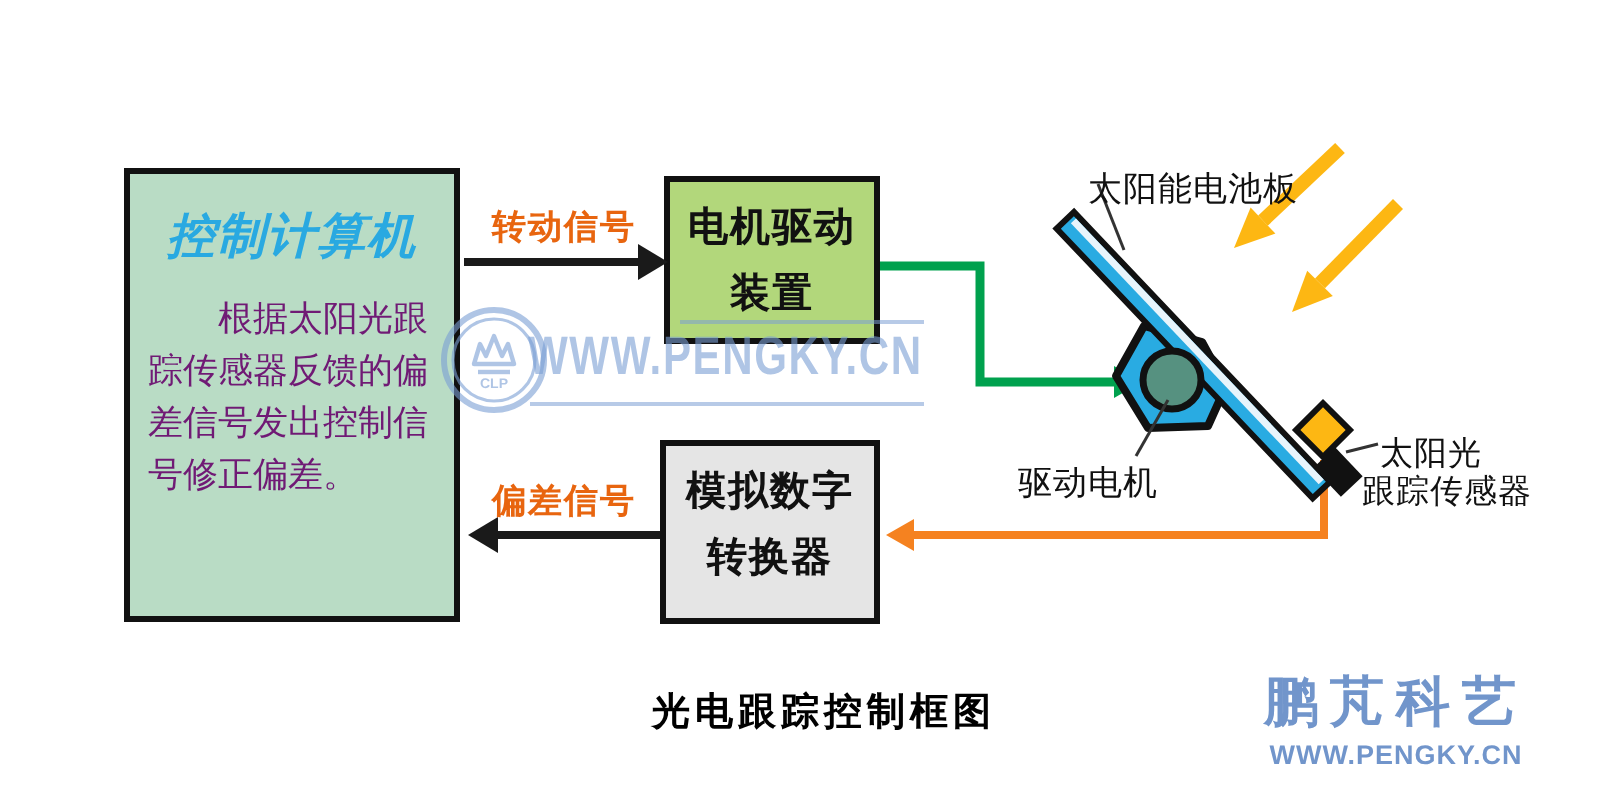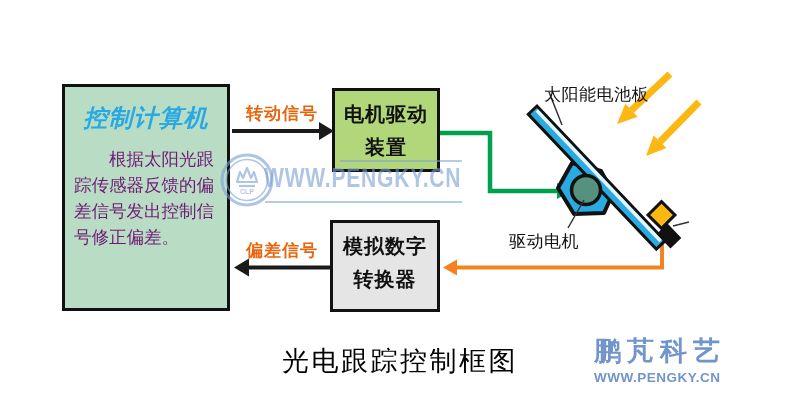--- a/index.html
+++ b/index.html
@@ -24,23 +24,23 @@
     letter-spacing:1px;z-index:6;}
   #rotation-label{left:246px;top:102px;}
   #deviation-label{left:246px;top:239px;}
   
   .ill-label{position:absolute;font-size:17px;color:#111;z-index:6;letter-spacing:0.5px;}
   #panel-label{left:528px;top:83px;margin-left:16px;}
   #motor-label{left:509px;top:230px;}
   #sensor-label{left:681px;top:218px;font-size:16.5px;line-height:19px;}
   #sensor-label .l1{padding-left:9px;}
   
-  #diagram-caption{left:250px;top:343px;width:300px;text-align:center;font-size:27px;
-    font-weight:normal;color:#000;letter-spacing:2.5px;z-index:6;}
-  #brand{left:594px;top:333px;width:160px;z-index:6;}
+  #diagram-caption{left:262px;top:343px;width:300px;text-align:center;font-size:19px;
+    font-weight:bold;color:#000;letter-spacing:2.5px;z-index:6;}
+  #brand{left:618px;top:333px;width:160px;text-align:center;z-index:6;}
   #brand-name{font-size:27px;font-weight:bold;color:#7195cb;letter-spacing:6px;}
   #brand-url{margin-top:1px;font-size:13.5px;font-weight:bold;color:#7195cb;letter-spacing:0.5px;}
   
   #watermark{position:absolute;left:0;top:0;width:800px;height:400px;z-index:5;pointer-events:none;}
   #wm-text-wrap{position:absolute;left:264px;top:163px;transform:scaleX(0.78);
     transform-origin:left top;}
   #wm-text{font-size:27px;font-weight:bold;color:#7b9fd4;opacity:0.6;letter-spacing:1px;
     white-space:nowrap;}
   .wm-line{position:absolute;height:2px;background:#7b9fd4;opacity:0.55;}
   #wm-line-top{left:340px;top:160px;width:122px;}
@@ -76,20 +76,24 @@
       <div>模拟数字</div>
       <div>转换器</div>
     </div>
   </div>
 
   <div id="rotation-label" class="siglabel">转动信号</div>
   <div id="deviation-label" class="siglabel">偏差信号</div>
 
   <div id="panel-label" class="ill-label">太阳能电池板</div>
   <div id="motor-label" class="ill-label">驱动电机</div>
+  <div id="sensor-label" class="ill-label">
+    <div class="l1">太阳光</div>
+    <div class="l2">跟踪传感器</div>
+  </div>
 
   <div id="diagram-caption" class="abs">光电跟踪控制框图</div>
 
   <div id="brand" class="abs">
     <div id="brand-name">鹏芃科艺</div>
     <div id="brand-url">WWW.PENGKY.CN</div>
   </div>
 
   <div id="watermark">
     <svg id="wm-logo" width="56" height="56" viewBox="0 0 56 56">

